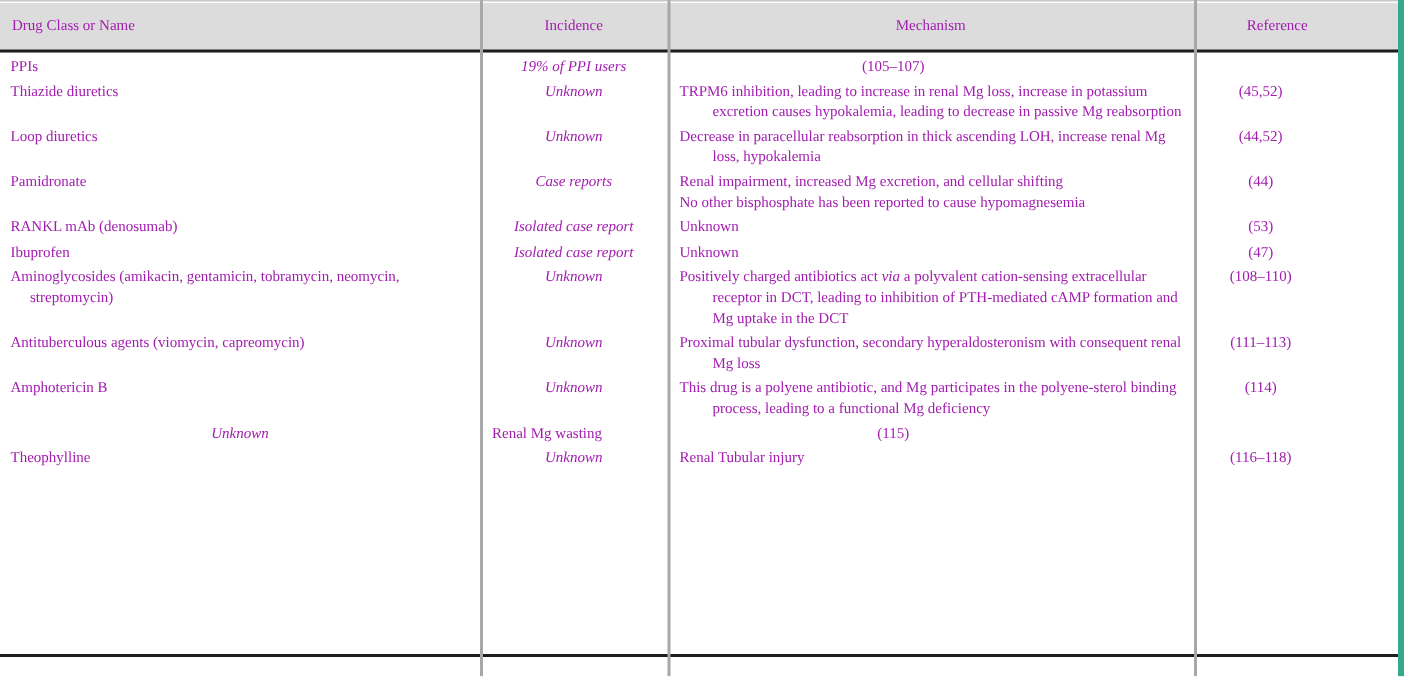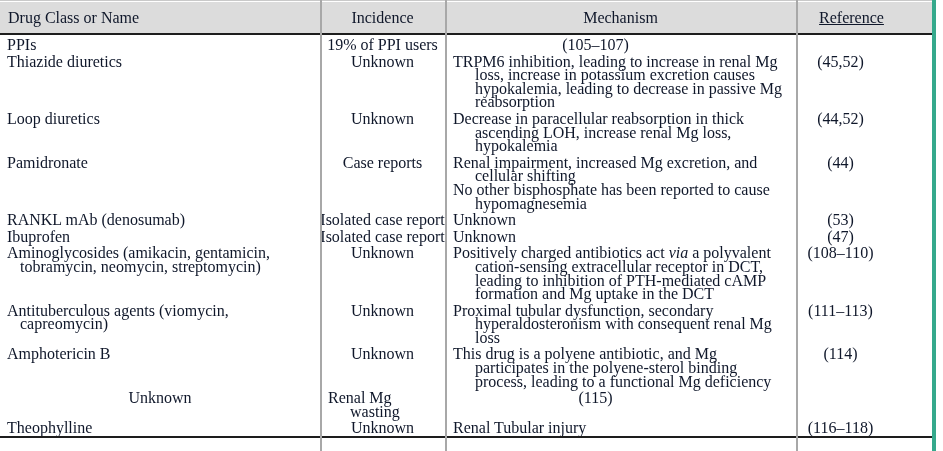--- a/index.html
+++ b/index.html
@@ -1,22 +1,22 @@
 <!DOCTYPE html>
 <html><head>
 <meta charset="utf-8">
 <style>
   html,body { margin:0; padding:0; background:#ffffff; }
   .page {
     position:relative;
     width:943px; height:451px;
     background:#ffffff;
     font-family:"Liberation Serif","DejaVu Serif",serif;
-    color:#0f172a;
-    font-size:16px;
+    color:#a21caf;
+    font-size:10px;
     overflow:hidden;
   }
   
   .vline { position:absolute; top:0; bottom:0; width:2px; background:#a8a8a8; z-index:2; }
   .v1 { left:320px; }
   .v2 { left:445px; }
   .v3 { left:796px; }
   
   .green-bar { position:absolute; top:0; bottom:0; left:932px; width:4px; z-index:3; }
   
@@ -26,31 +26,31 @@
     position:absolute; top:2px; left:0; width:935px; height:33px;
     box-sizing:border-box;
     border-bottom:2px solid #1d1d1d;
     display:grid; grid-template-columns:320px 125px 351px 139px;
     align-items:center;
     z-index:1;
   }
   .th-drug { padding-left:8px; }
   .th-inc  { text-align:center; }
   .th-mech { text-align:center; }
-  .th-ref  { text-align:center; padding-right:28px;text-decoration:underline; }
+  .th-ref  { text-align:center; padding-right:28px; }
   
   .tbody { position:absolute; top:35px; left:0; width:935px; z-index:1; }
   .row {
     display:grid; grid-template-columns:320px 125px 351px 139px;
     padding-top:3px; line-height:13.6px;
     align-items:start;
   }
   .cell p { margin:0; }
   .c-drug { padding-left:20px; text-indent:-13px; }
-  .c-inc  { text-align:center; }
+  .c-inc  { text-align:center;font-style:italic; }
   .c-mech { padding-right:4px; }
   .c-mech p { padding-left:30px; text-indent:-22px; }
   .c-ref  { text-align:center; padding-right:50px; box-sizing:border-box; }
   
   .bottom-rule { position:absolute; top:436px; left:0; width:935px; height:2px; background:#1d1d1d; z-index:1; }
 </style>
 </head>
 <body>
 
 <div class="page">

